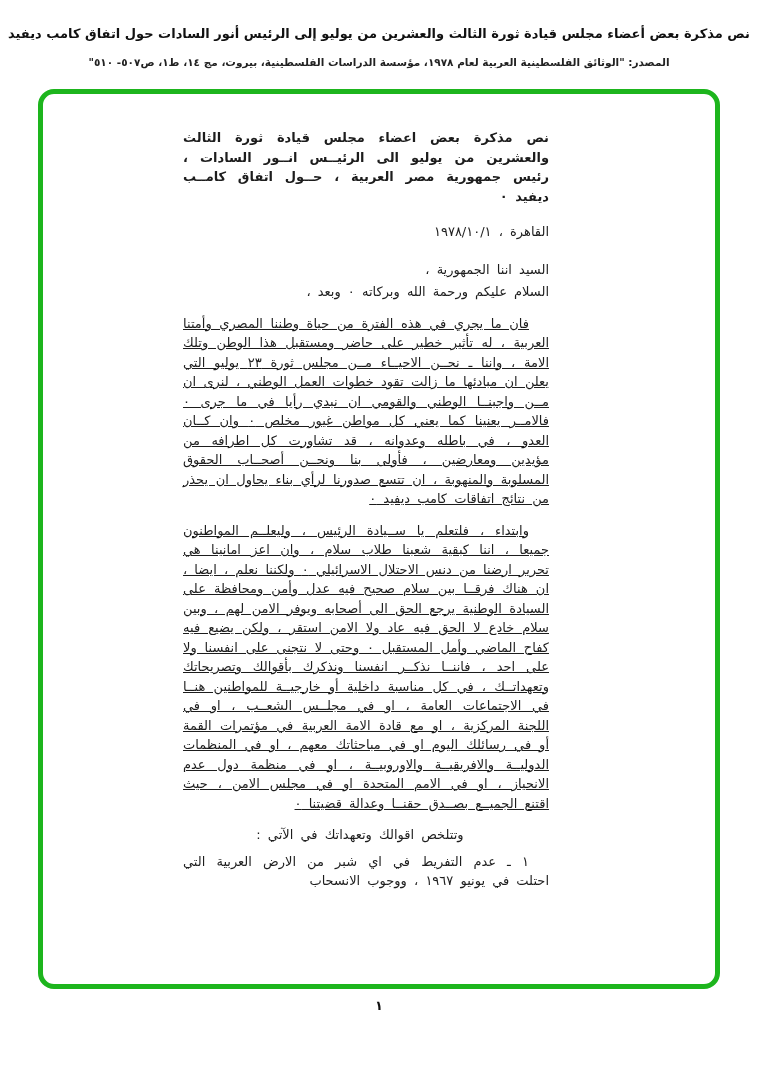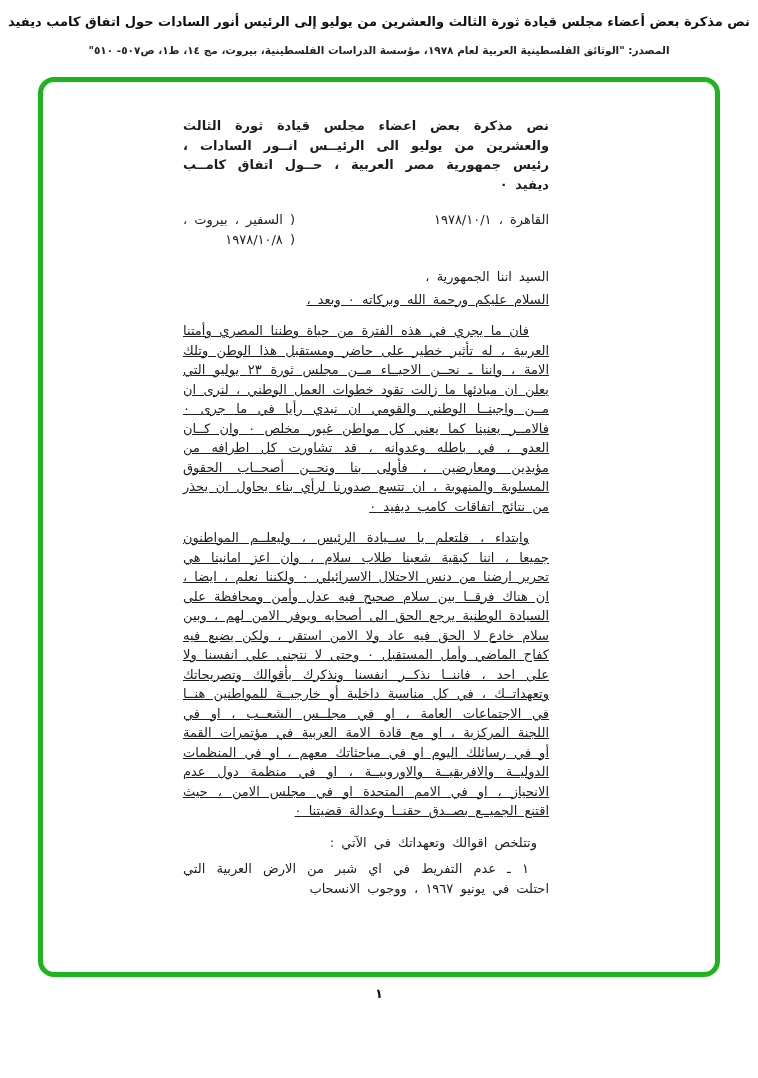--- a/index.html
+++ b/index.html
@@ -10,21 +10,21 @@
   }
   .page {
     position: relative;
     width: 758px;
     min-height: 1078px;
     background: #ffffff;
     color: #1b1b1b;
     box-sizing: border-box;
   }
   .doc-header {
-    padding-top: 12px;
+    padding-top: 24px;
     text-align: center;
   }
   .header-title {
     margin: 0;
     font-size: 13px;
     font-weight: bold;
     line-height: 19px;
     color: #111;
   }
   .header-source {
@@ -69,31 +69,30 @@
   }
   .place-date { white-space: nowrap; }
   .source-ref span { display: block; white-space: nowrap; }
   .salutation {
     margin: 0 0 3px 0;
     text-align: right;
   }
   .greeting {
     margin: 0 0 12px 0;
     text-align: right;
-    text-decoration: underline;
   }
   .body-para {
     margin: 0 0 12px 0;
     text-indent: 20px;
     text-decoration: underline;
   }
   .list-intro {
     margin: 0 0 7px 0;
     text-indent: 12px;
-    text-align: right;
+    text-align: center;
   }
   .list-item {
     margin: 0;
     text-indent: 20px;
   }
   .page-number {
     margin-top: 9px;
     text-align: center;
     font-size: 13px;
     font-weight: bold;
@@ -110,24 +109,20 @@
     <div class="header-source">المصدر: "الوثائق الفلسطينية العربية لعام ١٩٧٨،  مؤسسة الدراسات الفلسطينية، بيروت، مج ١٤، ط١، ص٥٠٧- ٥١٠"</div>
   </header>
 
   <div class="green-frame">
     <div class="content" dir="rtl">
 
       <p class="doc-title">نص مذكرة بعض اعضاء مجلس قيادة ثورة الثالث والعشرين من يوليو الى الرئيــس انــور السادات ، رئيس جمهورية مصر العربية ، حــول اتفاق كامــب ديفيد ٠</p>
 
       <div class="dateline">
         <span class="place-date">القاهرة ، ١٩٧٨/١٠/١</span>
-        <span class="source-ref">
-          <span>( السفير ، بيروت ،</span>
-          <span>( ١٩٧٨/١٠/٨</span>
-        </span>
       </div>
 
       <p class="salutation">السيد اننا الجمهورية ،</p>
       <p class="greeting">السلام عليكم ورحمة الله وبركاته ٠ وبعد ،</p>
 
       <p class="body-para">فان ما يجري في هذه الفترة من حياة وطننا المصري وأمتنا العربية ، له تأثير خطير على حاضر ومستقبل هذا الوطن وتلك الامة ، واننا ـ نحــن الاحيــاء مــن مجلس ثورة ٢٣ يوليو التي يعلن ان مبادئها ما زالت تقود خطوات العمل الوطني ، لنرى ان مــن واجبنــا الوطني والقومي ان نبدي رأيا في ما جرى ٠ فالامــر يعنينا كما يعني كل مواطن غيور مخلص ٠ وان كــان العدو ، في باطله وعدوانه ، قد تشاورت كل اطرافه من مؤيدين ومعارضين ، فأولى بنا ونحــن أصحــاب الحقوق المسلوبة والمنهوبة ، ان تتسع صدورنا لرأي بناء يحاول ان يحذر من نتائج اتفاقات كامب ديفيد ٠</p>
       <p class="body-para">وابتداء ، فلتعلم يا ســيادة الرئيس ، وليعلــم المواطنون جميعا ، اننا كبقية شعبنا طلاب سلام ، وان اعز امانينا هي تحرير ارضنا من دنس الاحتلال الاسرائيلي ٠ ولكننا نعلم ، ايضا ، ان هناك فرقــا بين سلام صحيح فيه عدل وأمن ومحافظة على السيادة الوطنية يرجع الحق الى أصحابه ويوفر الامن لهم ، وبين سلام خادع لا الحق فيه عاد ولا الامن استقر ، ولكن يضيع فيه كفاح الماضي وأمل المستقبل ٠ وحتى لا نتجنى على انفسنا ولا على احد ، فاننــا نذكــر انفسنا ونذكرك بأقوالك وتصريحاتك وتعهداتــك ، في كل مناسبة داخلية أو خارجيــة للمواطنين هنــا في الاجتماعات العامة ، او في مجلــس الشعــب ، او في اللجنة المركزية ، او مع قادة الامة العربية في مؤتمرات القمة أو في رسائلك اليوم او في مباحثاتك معهم ، او في المنظمات الدوليــة والافريقيــة والاوروبيــة ، او في منظمة دول عدم الانحياز ، او في الامم المتحدة او في مجلس الامن ، حيث اقتنع الجميــع بصــدق حقنــا وعدالة قضيتنا ٠</p>
 
       <p class="list-intro">وتتلخص اقوالك وتعهداتك في الآتي :</p>
       <p class="list-item">١ ـ عدم التفريط في اي شبر من الارض العربية التي احتلت في يونيو ١٩٦٧ ، ووجوب الانسحاب</p>

